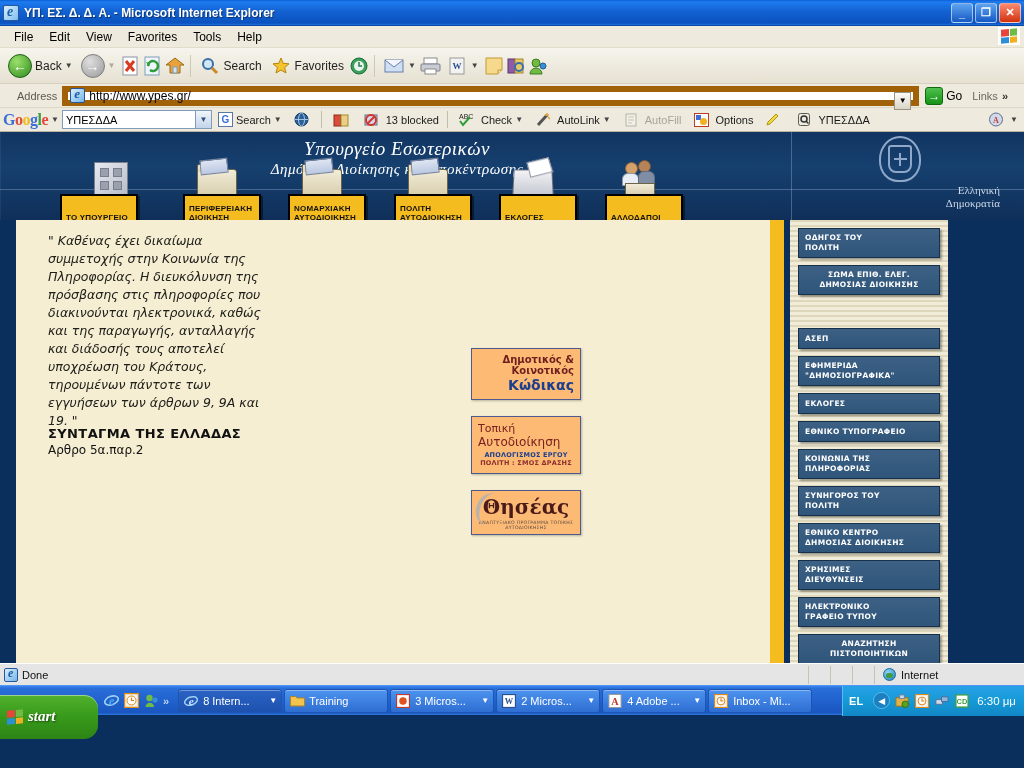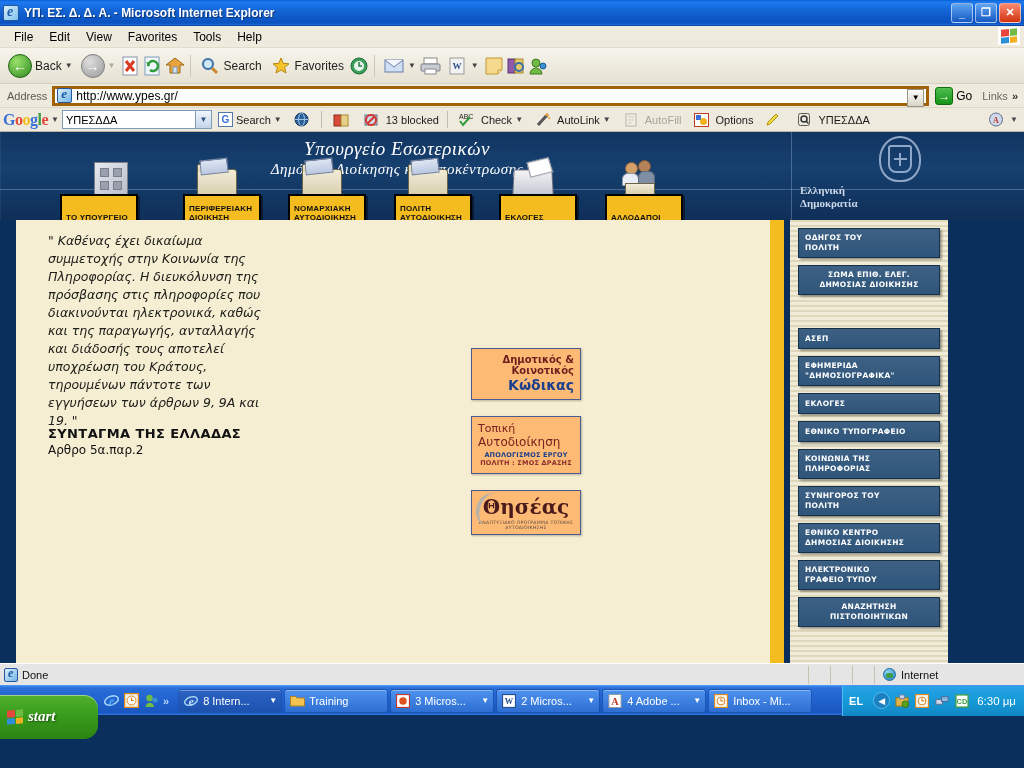--- a/index.html
+++ b/index.html
@@ -84,26 +84,26 @@
   .arrow-dn { font-size: 8px; color: #444; }
   .arrow-dn.dim { color: #b0aa9a; }
   .ic {
     width: 22px; height: 22px; display:flex;align-items:center;justify-content:center;
     font-size: 15px;
   }
 
   
   .addrbar {
     height: 24px; background: #eeeade; display: flex; align-items: center;
-    padding: 0 2px; border-bottom: 1px solid #ddd7c6;
+    padding: 0 12px; border-bottom: 1px solid #ddd7c6;
   }
   .addr-label { font-size: 11px; color: #5c5a52; padding: 0 5px; }
   .addr-input {
     flex: 1 1 auto; height: 20px; background: #fff;
-    border: 3px solid #a16207; display: flex; align-items: center;
+    border: 6px solid #a16207; display: flex; align-items: center;
     padding-left: 2px; gap: 4px; position: relative;
   }
   .addr-ie {
     width: 15px; height: 15px; border:1px solid #26569e; border-radius:2px;
     background: linear-gradient(135deg,#dceefb,#74b6e8); position: relative; flex:0 0 auto;
   }
   .addr-ie::after{content:"e";position:absolute;left:3px;top:-3px;font-family:"Liberation Serif",serif;
     font-style:italic;font-weight:bold;font-size:13px;color:#1c5fa8;}
   .addr-text { font-size: 12px; color: #000; }
   .addr-caret {
@@ -154,21 +154,21 @@
   .banner-line {
     position:absolute; left:0; right:0; top:57px; height:1px; background: rgba(170,190,220,.35);
   }
   .banner-title {
     position:absolute; left: 0; right: 230px; top: 6px; text-align:center;
     font-family:"Liberation Serif", serif; color:#ffffff;
   }
   .banner-title .l1 { font-size: 19px; font-style: italic; letter-spacing: .5px; }
   .banner-title .l2 { font-size: 15px; font-style: italic; letter-spacing: .5px; margin-top:1px;}
   .banner-div { position:absolute; left:791px; top:0; bottom:0; width:1px; background: rgba(150,175,210,.4); }
-  .emblem-box { position:absolute; left: 800px; top: 4px; width: 200px; text-align:left;font-weight:bold; }
+  .emblem-box { position:absolute; left: 800px; top: 4px; width: 200px; text-align:right; }
   .emblem {
     width: 42px; height: 46px; margin: 0 auto;
     border: 2px solid #8fa8c9; border-radius: 50% 50% 45% 45%;
     display:flex;align-items:center;justify-content:center;
     position: relative;
   }
   .emblem::before{
     content:""; position:absolute; width:20px;height:24px;border:2px solid #8fa8c9;
     border-radius: 3px 3px 8px 8px;
   }
@@ -763,20 +763,24 @@
         </div>
         <div class="sb-btn">
           <span>ΣΥΝΗΓΟΡΟΣ ΤΟΥ</span>
           <span>ΠΟΛΙΤΗ</span>
         </div>
         <div class="sb-btn">
           <span>ΕΘΝΙΚΟ ΚΕΝΤΡΟ</span>
           <span>ΔΗΜΟΣΙΑΣ ΔΙΟΙΚΗΣΗΣ</span>
         </div>
         <div class="sb-btn">
+          <span>ΧΡΗΣΙΜΕΣ</span>
+          <span>ΔΙΕΥΘΥΝΣΕΙΣ</span>
+        </div>
+        <div class="sb-btn">
           <span>ΗΛΕΚΤΡΟΝΙΚΟ</span>
           <span>ΓΡΑΦΕΙΟ ΤΥΠΟΥ</span>
         </div>
         <div class="sb-btn center">
           <span>ΑΝΑΖΗΤΗΣΗ</span>
           <span>ΠΙΣΤΟΠΟΙΗΤΙΚΩΝ</span>
         </div>
       </div>
     </div>
 

